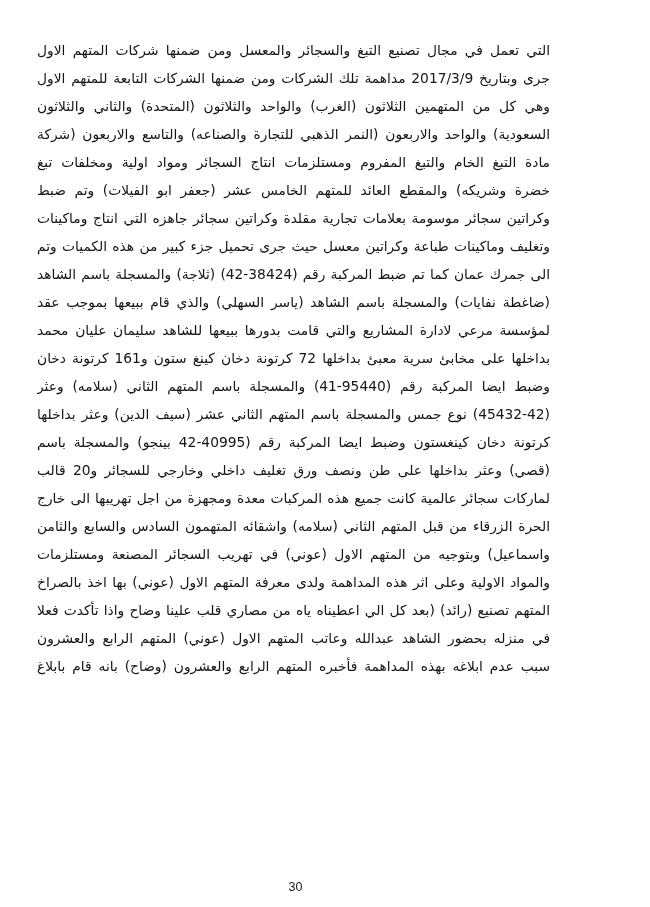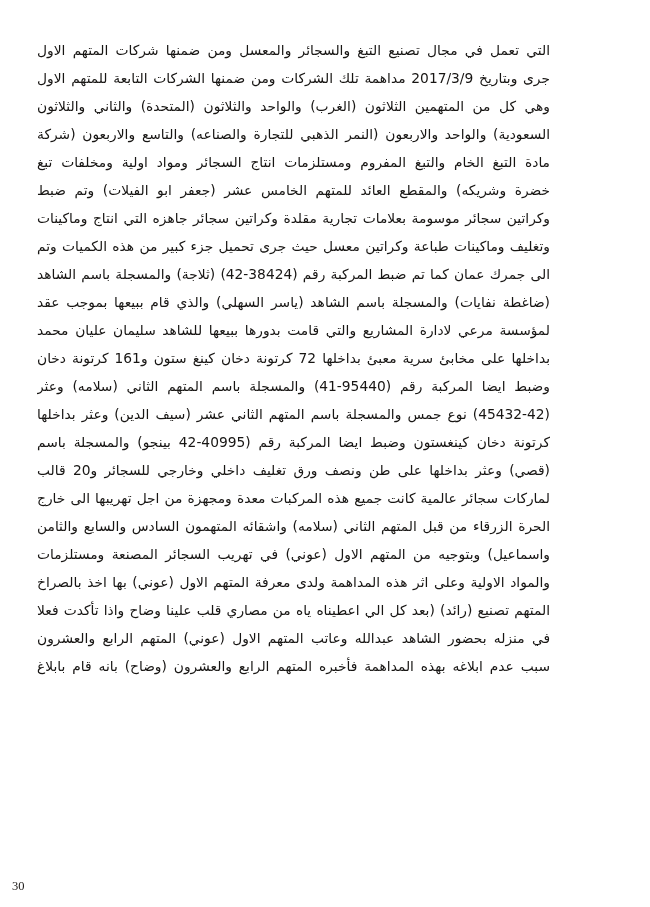--- a/index.html
+++ b/index.html
@@ -29,26 +29,26 @@
     line-height: 28px;
     height: 28px;
     overflow: hidden;
     text-align: justify;
     text-align-last: justify;
     word-spacing: 0.5px;
   }
   .page-number {
     position: absolute;
     bottom: 13px;
-    left: 12px;
+    left: 1px;
     width: 100%;
-    text-align: left;
+    text-align: center;
     font-size: 12.5px;
     color: #1d1b19;
-    font-family: Liberation Serif, serif;
+    font-family: Liberation Sans, sans-serif;
   }
 </style>
 </head>
 <body>
 
 <div class="page" dir="rtl" lang="ar">
   <div class="text-block">
       <div class="line">التي تعمل في مجال تصنيع التبغ والسجائر والمعسل ومن ضمنها شركات المتهم الاول (عوني) فقد</div>
       <div class="line">جرى وبتاريخ 2017/3/9 مداهمة تلك الشركات ومن ضمنها الشركات التابعة للمتهم الاول (عوني)</div>
       <div class="line">وهي كل من المتهمين الثلاثون (الغرب) والواحد والثلاثون (المتحدة) والثاني والثلاثون (المتطورة</div>

